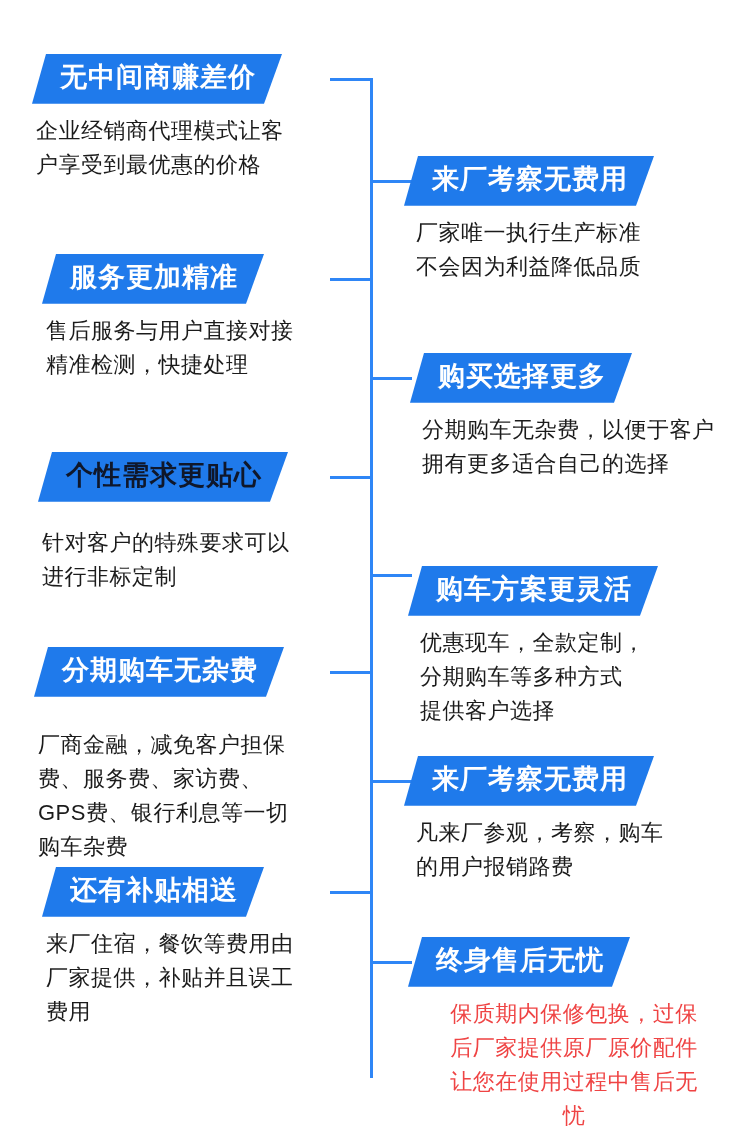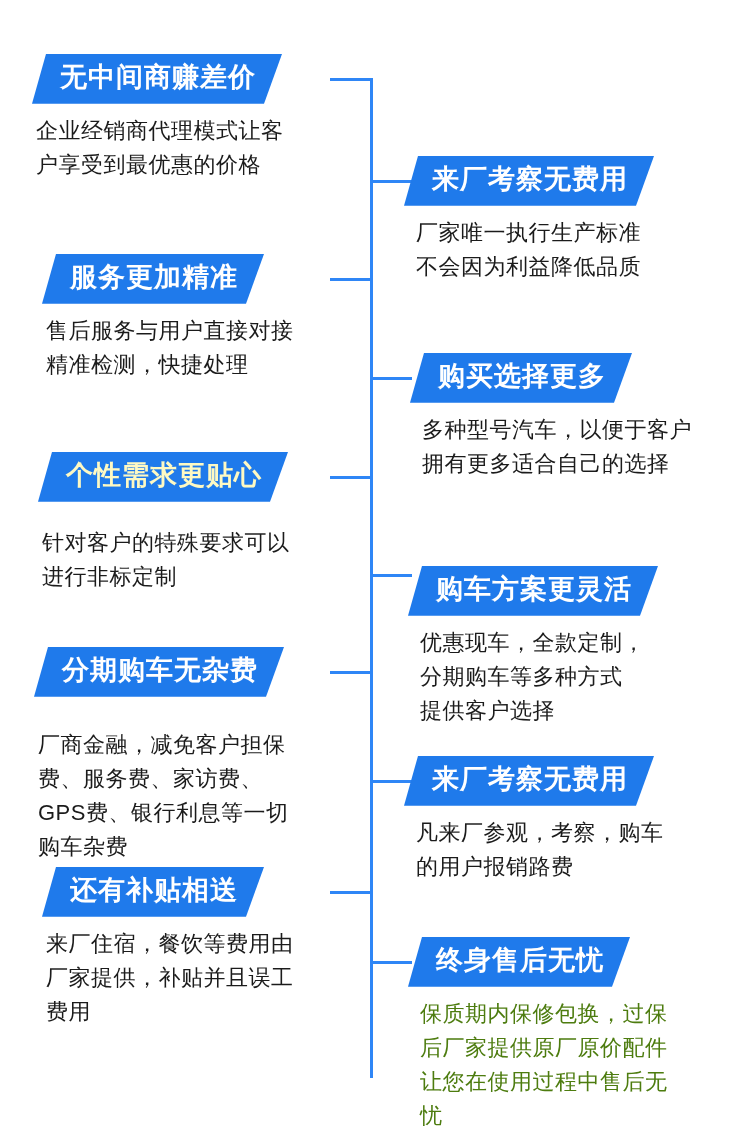--- a/index.html
+++ b/index.html
@@ -93,21 +93,21 @@
 户享受到最优惠的价格</div>
   </div>
 
   <div class="item left" style="left:42px; top:254px; width:300px;">
     <div class="banner left-slant" style="background: rgb(31, 122, 235); color: rgb(255, 255, 255);">服务更加精准</div>
     <div class="desc" style="color: rgb(27, 27, 27);">售后服务与用户直接对接
 精准检测，快捷处理</div>
   </div>
 
   <div class="item left" style="left:38px; top:452px; width:300px;">
-    <div class="banner left-slant" style="background: rgb(31, 122, 235); color: #fef9c3; font-family: Liberation Serif, serif;">个性需求更贴心</div>
+    <div class="banner left-slant" style="background: rgb(31, 122, 235); color: #0f172a; font-family: Liberation Serif, serif;">个性需求更贴心</div>
     <div class="desc" style="color: rgb(27, 27, 27); margin-top: 24px;">针对客户的特殊要求可以
 进行非标定制</div>
   </div>
 
   <div class="item left" style="left:34px; top:647px; width:305px;">
     <div class="banner left-slant" style="background: rgb(31, 122, 235); color: rgb(255, 255, 255);">分期购车无杂费</div>
     <div class="desc" style="color: rgb(27, 27, 27); margin-top: 31px;">厂商金融，减免客户担保
 费、服务费、家访费、
 GPS费、银行利息等一切
 购车杂费</div>
@@ -121,38 +121,38 @@
   </div>
 
   <div class="item right" style="left:404px; top:156px; width:320px;">
     <div class="banner left-slant" style="background: rgb(31, 122, 235); color: rgb(255, 255, 255);">来厂考察无费用</div>
     <div class="desc" style="color: rgb(27, 27, 27);">厂家唯一执行生产标准
 不会因为利益降低品质</div>
   </div>
 
   <div class="item right" style="left:410px; top:353px; width:320px;">
     <div class="banner left-slant" style="background: rgb(31, 122, 235); color: rgb(255, 255, 255);">购买选择更多</div>
-    <div class="desc" style="color: rgb(27, 27, 27);">多种型号汽车，以便于客户
+    <div class="desc" style="color: rgb(27, 27, 27);">分期购车无杂费，以便于客户
 拥有更多适合自己的选择</div>
   </div>
 
   <div class="item right" style="left:408px; top:566px; width:320px;">
     <div class="banner left-slant" style="background: rgb(31, 122, 235); color: rgb(255, 255, 255);">购车方案更灵活</div>
     <div class="desc" style="color: rgb(27, 27, 27);">优惠现车，全款定制，
 分期购车等多种方式
 提供客户选择</div>
   </div>
 
   <div class="item right" style="left:404px; top:756px; width:320px;">
     <div class="banner left-slant" style="background: rgb(31, 122, 235); color: rgb(255, 255, 255);">来厂考察无费用</div>
     <div class="desc" style="color: rgb(27, 27, 27);">凡来厂参观，考察，购车
 的用户报销路费</div>
   </div>
 
   <div class="item right" style="left:408px; top:937px; width:320px;">
     <div class="banner left-slant" style="background: rgb(31, 122, 235); color: rgb(255, 255, 255);">终身售后无忧</div>
-    <div class="desc" style="color: #4d7c0f;">保质期内保修包换，过保
+    <div class="desc" style="color: #ef4444; text-align: center;">保质期内保修包换，过保
 后厂家提供原厂原价配件
 让您在使用过程中售后无
 忧</div>
   </div>
 
 </div>
 
 </body></html>

